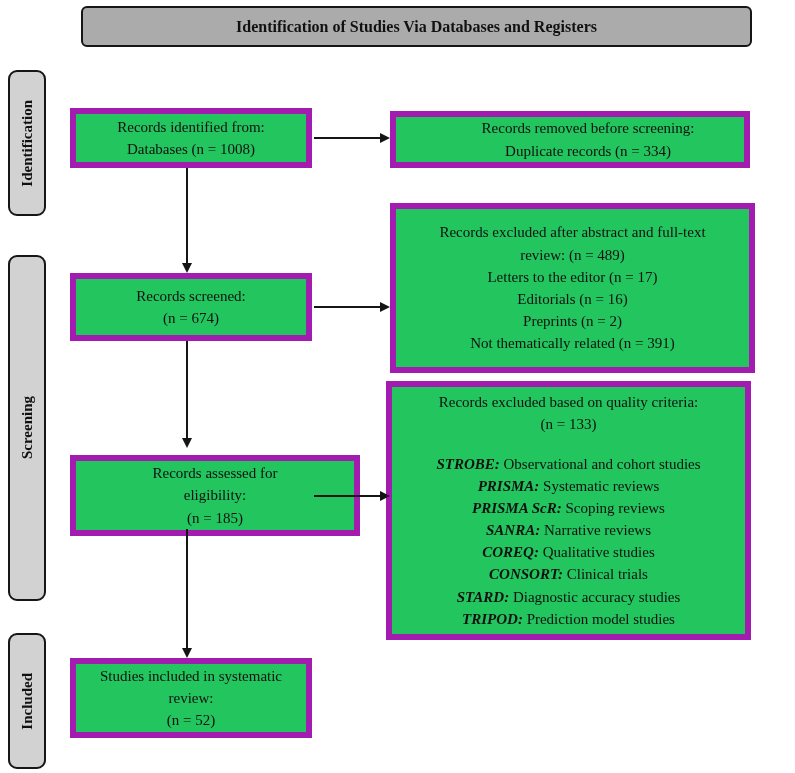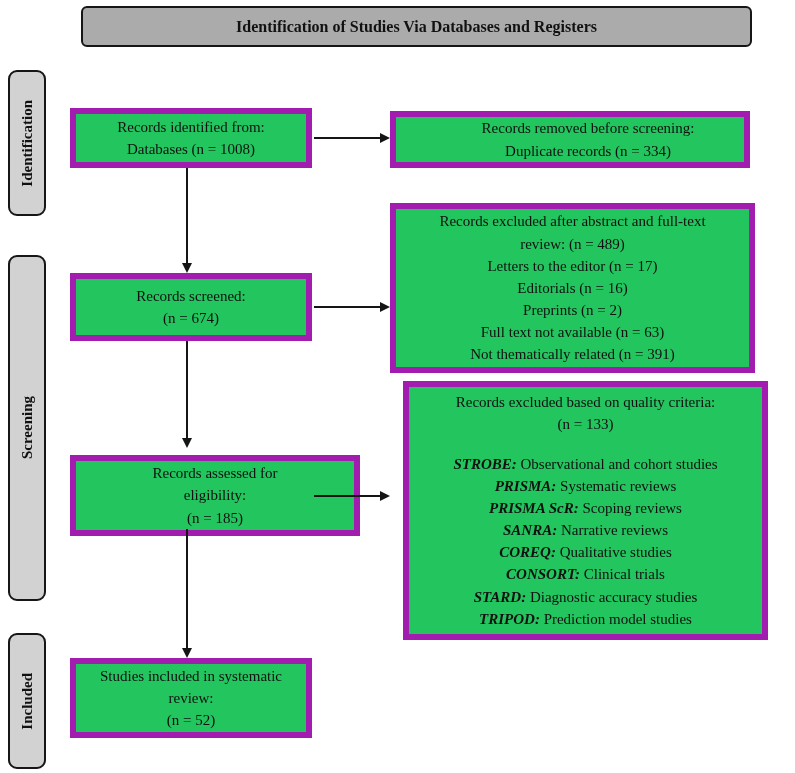--- a/index.html
+++ b/index.html
@@ -48,21 +48,21 @@
     text-align: center;
     font-size: 15px;
     line-height: 1.48;
     padding: 4px 8px;
   }
   .box-identified { left: 70px; top: 108px; width: 242px; height: 60px; }
   .box-removed    { left: 390px; top: 111px; width: 360px; height: 57px; padding-left: 44px; }
   .box-screened   { left: 70px; top: 273px; width: 242px; height: 68px; }
   .box-excluded-review { left: 390px; top: 203px; width: 365px; height: 170px; }
   .box-assessed   { left: 70px; top: 455px; width: 290px; height: 81px; }
-  .box-excluded-quality { left: 403px; top: 381px; width: 365px; height: 259px; }
+  .box-excluded-quality { left: 386px; top: 381px; width: 365px; height: 259px; }
   .box-included   { left: 70px; top: 658px; width: 242px; height: 80px; }
   .tool-name { font-weight: bold; font-style: italic; }
   .spacer-line { height: 22px; }
   .arrow-h {
     position: absolute;
     height: 2px;
     background: #151515;
   }
   .arrow-h::after {
     content: "";
@@ -125,21 +125,20 @@
     <div>Records screened:</div>
     <div>(n = 674)</div>
   </div>
 
   <div class="flowbox box-excluded-review">
     <div>Records excluded after abstract and full-text</div>
     <div>review: (n = 489)</div>
     <div>Letters to the editor (n = 17)</div>
     <div>Editorials (n = 16)</div>
     <div>Preprints (n = 2)</div>
-    <div>Full text not available (n = 63)</div>
     <div>Not thematically related (n = 391)</div>
   </div>
 
   <div class="flowbox box-assessed">
     <div>Records assessed for</div>
     <div>eligibility:</div>
     <div>(n = 185)</div>
   </div>
 
   <div class="flowbox box-excluded-quality">

